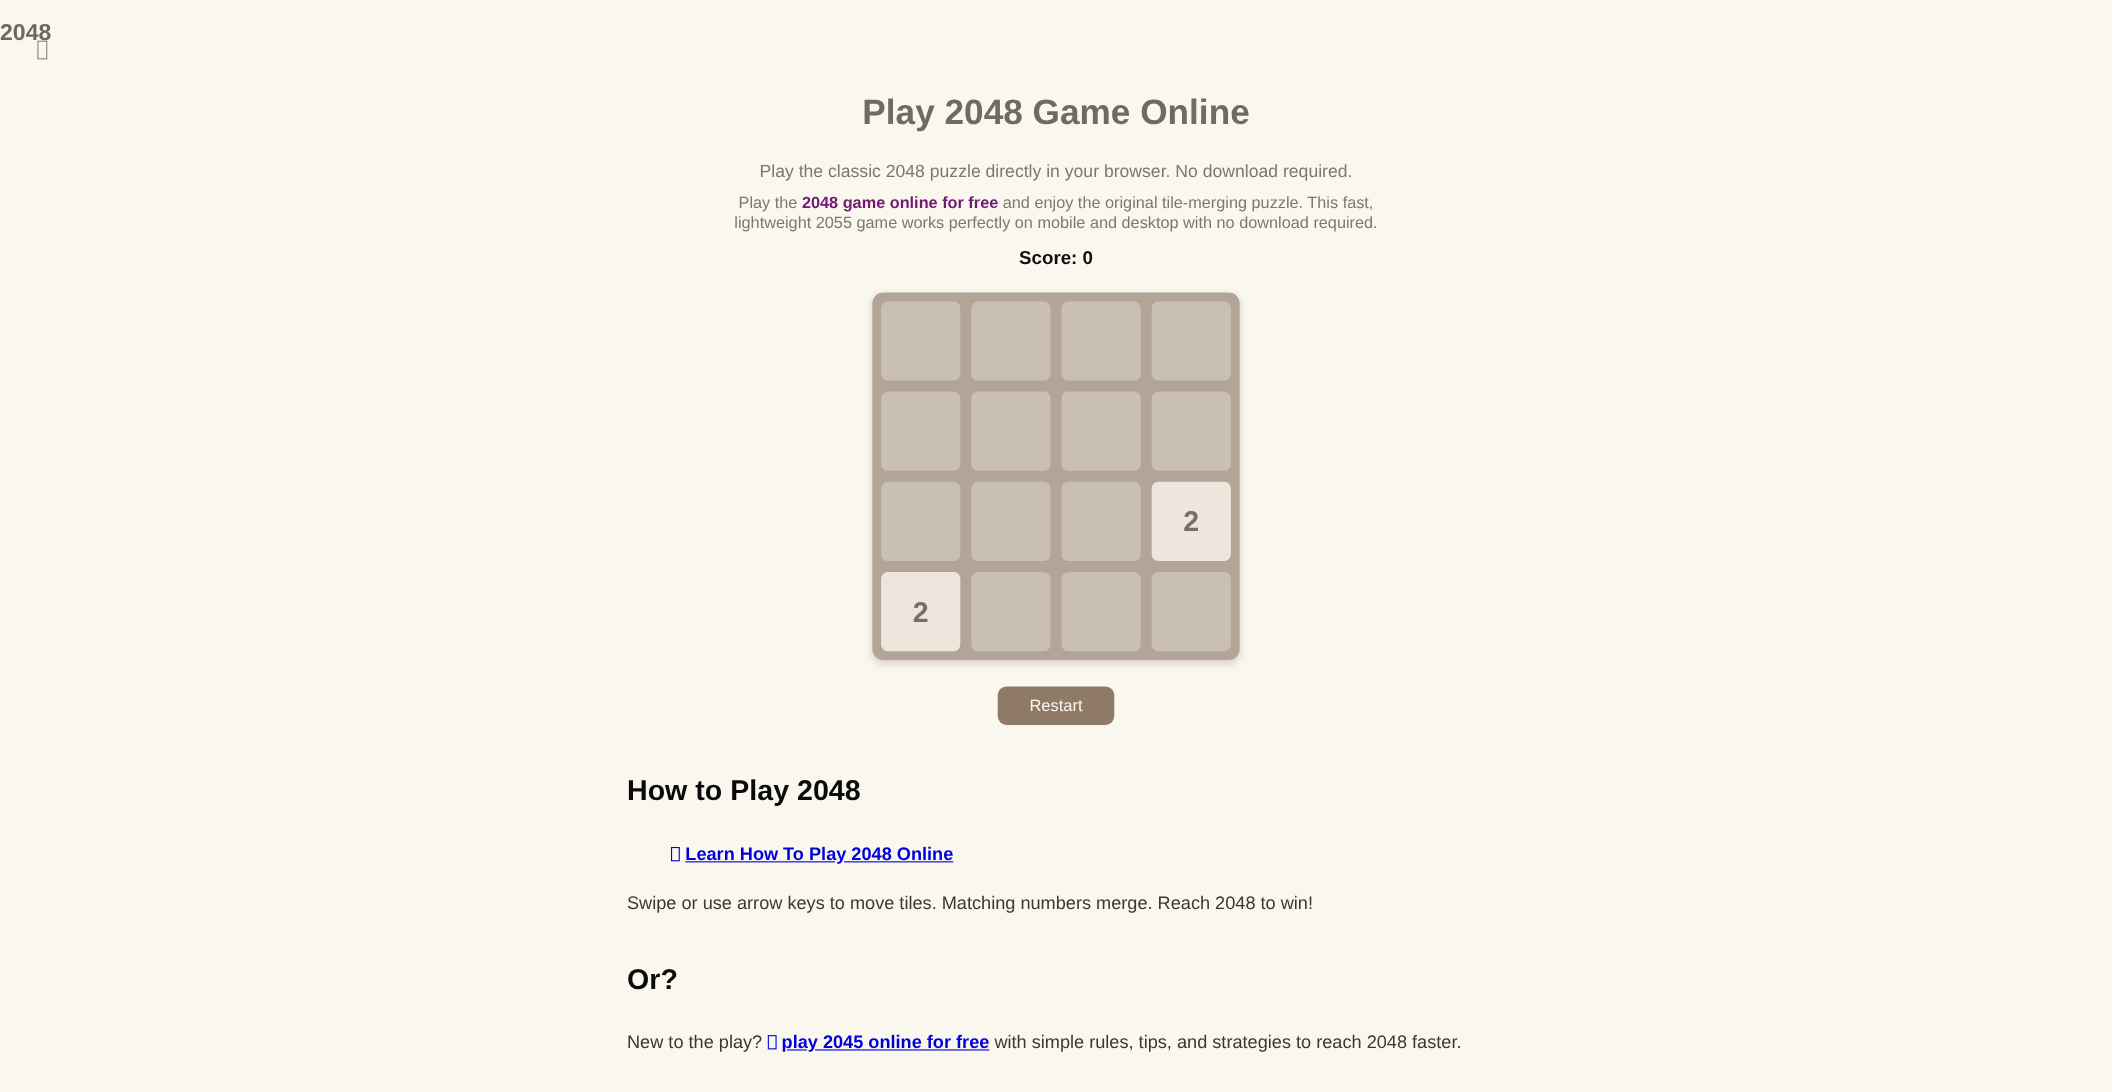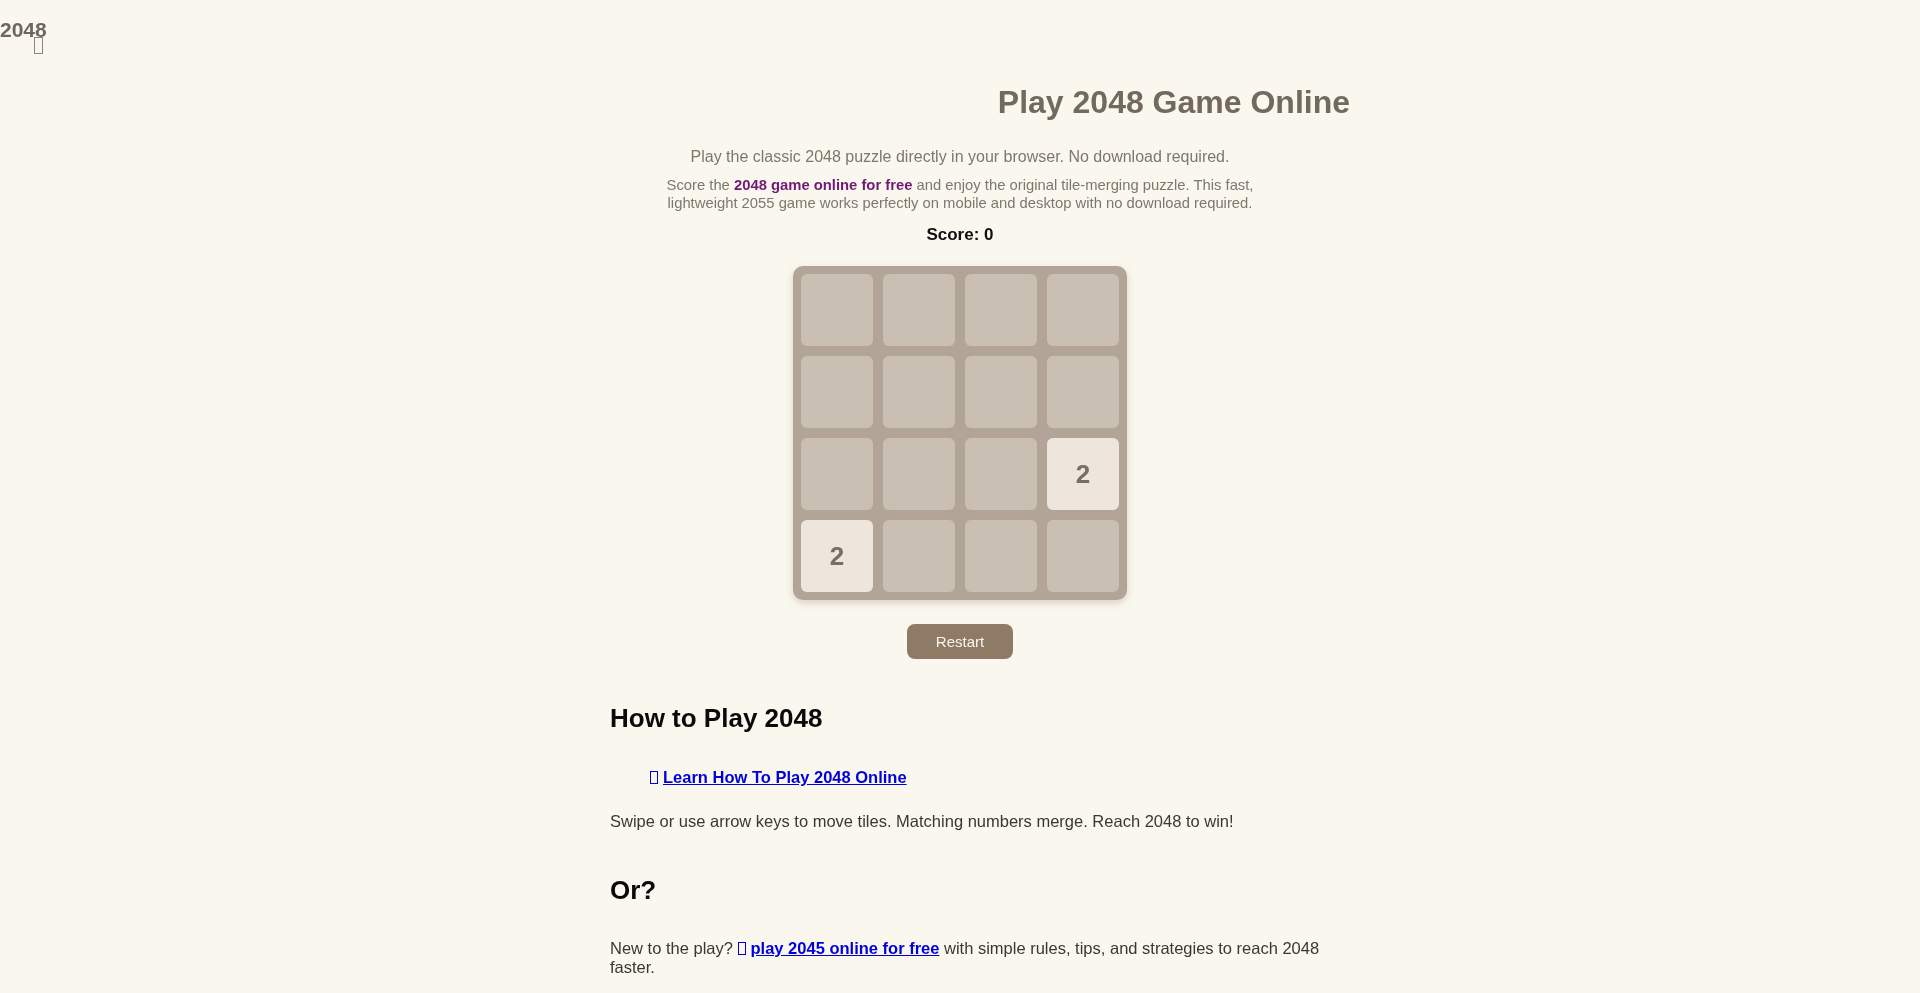--- a/index.html
+++ b/index.html
@@ -46,21 +46,21 @@
     font-weight: bold;
     color: #6e6press65;
     color: #6e6760;
     text-align: left;
   }
   .hero-heading {
     margin: 42px 0 0 0;
     font-size: 32px;
     font-weight: bold;
     color: #72695f;
-    text-align: right;
+    text-align: center;
   }
   .subtitle {
     margin: 27px 0 0 0;
     font-size: 16px;
     color: #7d786e;
     text-align: center;
   }
   .description {
     margin: 11px 0 0 0;
     font-size: 14.8px;
@@ -111,21 +111,20 @@
     border: none;
     border-radius: 8px;
     padding: 9px 29px;
     font-size: 15px;
     font-family: "Liberation Sans", sans-serif;
     cursor: pointer;
   }
   .info {
     text-align: left;
     margin-top: 44px;
-    margin-left: 40px;
   }
   .info h2 {
     margin: 0;
     font-size: 26px;
     font-weight: bold;
     color: #0a0a0a;
   }
   .info .spacer-h2 { margin-top: 44px; }
   .info p {
     margin: 0;
@@ -150,21 +149,21 @@
 </button>
 
 <h1 class="site-title">2048</h1>
 
 <div class="container">
 
   <h2 class="hero-heading">Play 2048 Game Online</h2>
 
   <p class="subtitle">Play the classic 2048 puzzle directly in your browser. No download required.</p>
 
-  <p class="description"><span>Score the </span><b>2048 game online for free</b><span> and enjoy the original tile-merging puzzle. This fast,</span><br><span>lightweight 2055 game works perfectly on mobile and desktop with no download required.</span></p>
+  <p class="description"><span>Play the </span><b>2048 game online for free</b><span> and enjoy the original tile-merging puzzle. This fast,</span><br><span>lightweight 2055 game works perfectly on mobile and desktop with no download required.</span></p>
 
   <p class="score"><span>Score:</span> <span>0</span></p>
 
   <div class="board" id="board">
       <div class="cell"></div>
       <div class="cell"></div>
       <div class="cell"></div>
       <div class="cell"></div>
       <div class="cell"></div>
       <div class="cell"></div>

